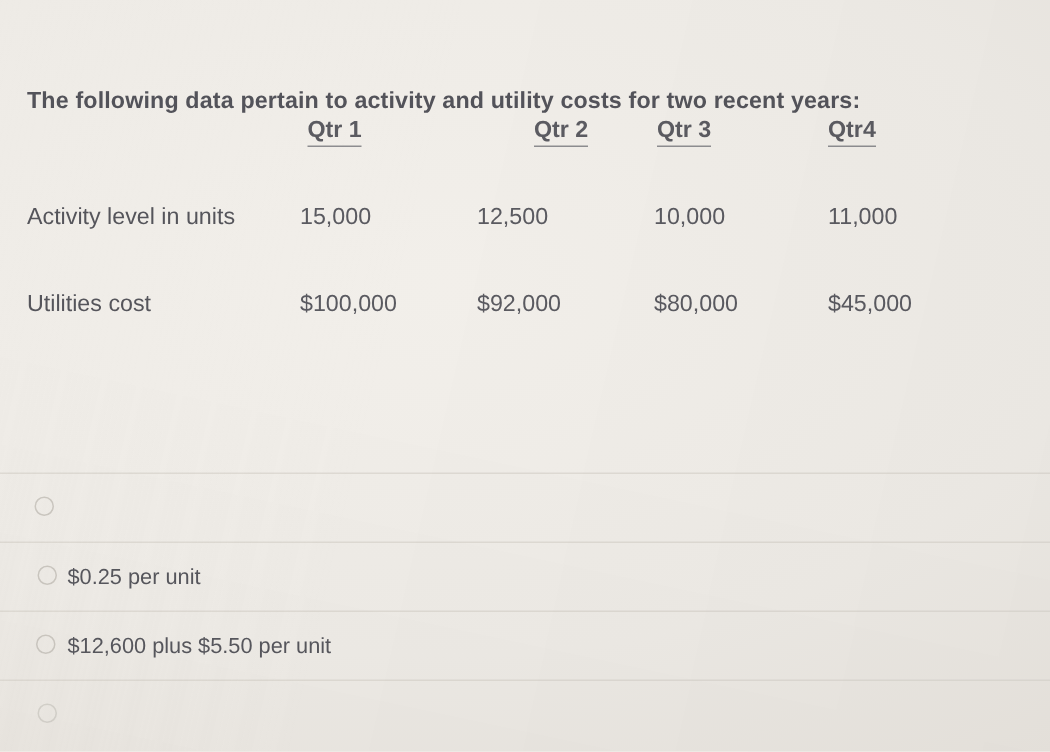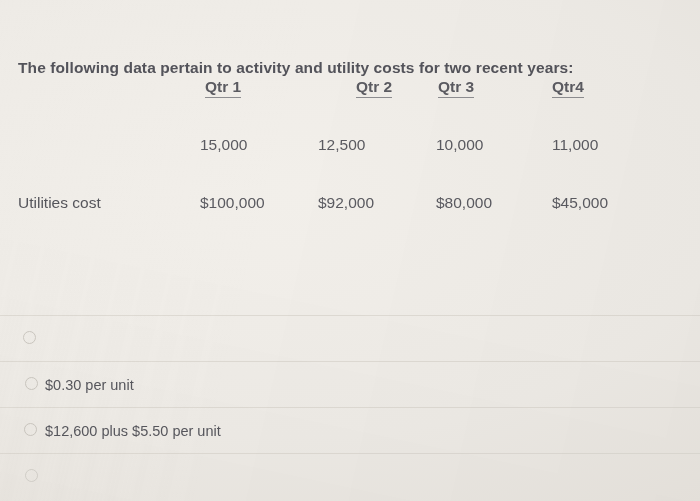--- a/index.html
+++ b/index.html
@@ -151,20 +151,21 @@
   <div class="table">
 
     <div class="trow">
       <span class="cell hcell c1">Qtr 1</span>
       <span class="cell hcell c2">Qtr 2</span>
       <span class="cell hcell c3">Qtr 3</span>
       <span class="cell hcell c4">Qtr4</span>
     </div>
 
     <div class="trow">
+      <span class="rowlabel">Activity level in units</span>
       <span class="cell m1">15,000</span>
       <span class="cell m2">12,500</span>
       <span class="cell m3">10,000</span>
       <span class="cell m4">11,000</span>
     </div>
 
     <div class="trow">
       <span class="rowlabel">Utilities cost</span>
       <span class="cell m1">$100,000</span>
       <span class="cell m2">$92,000</span>
@@ -176,21 +177,21 @@
 
 
   <div class="options">
 
     <div class="option">
       <span class="radio"></span>
     </div>
 
     <div class="option">
       <span class="radio"></span>
-      <span class="optlabel">$0.30 per unit</span>
+      <span class="optlabel">$0.25 per unit</span>
     </div>
 
     <div class="option">
       <span class="radio"></span>
       <span class="optlabel">$12,600 plus $5.50 per unit</span>
     </div>
 
     <div class="option">
       <span class="radio"></span>
     </div>

